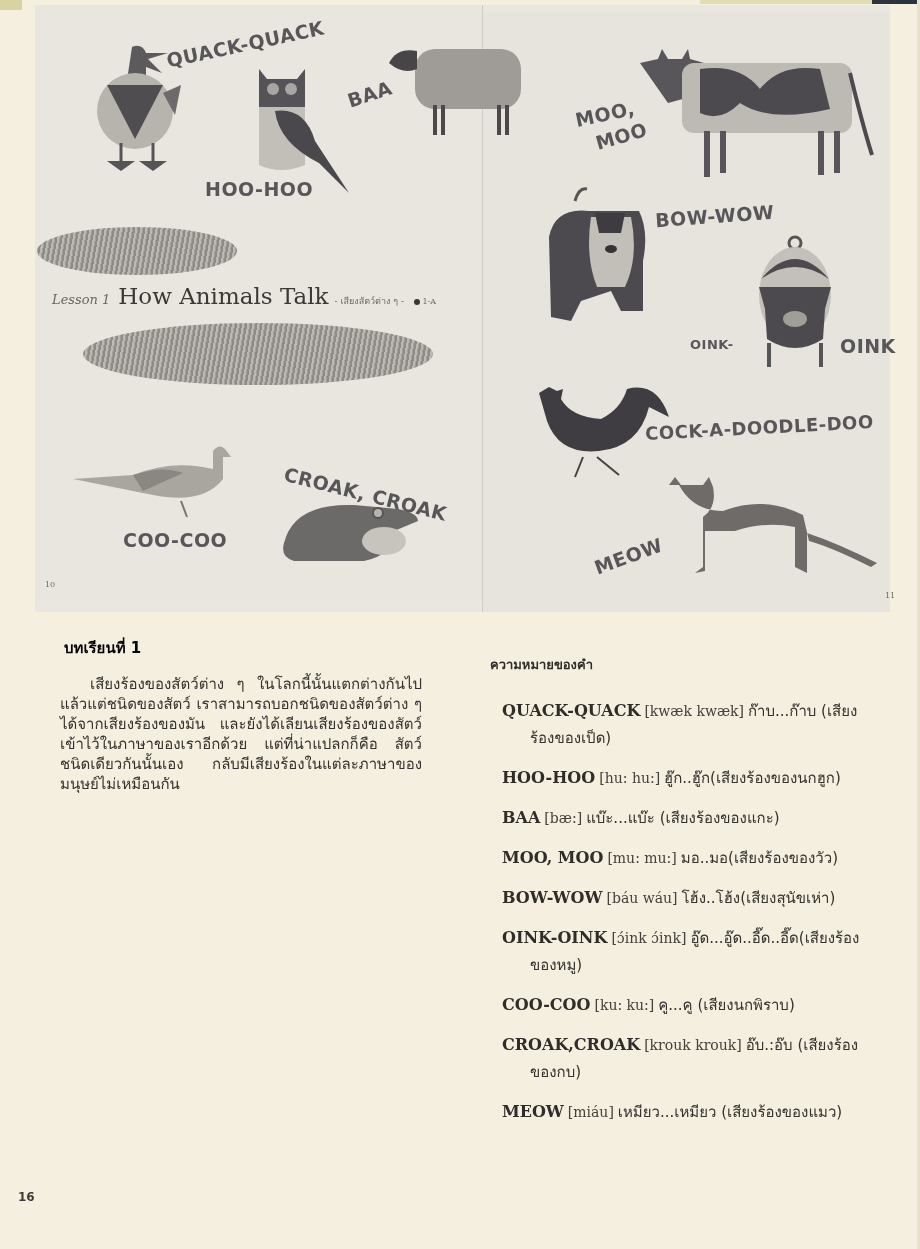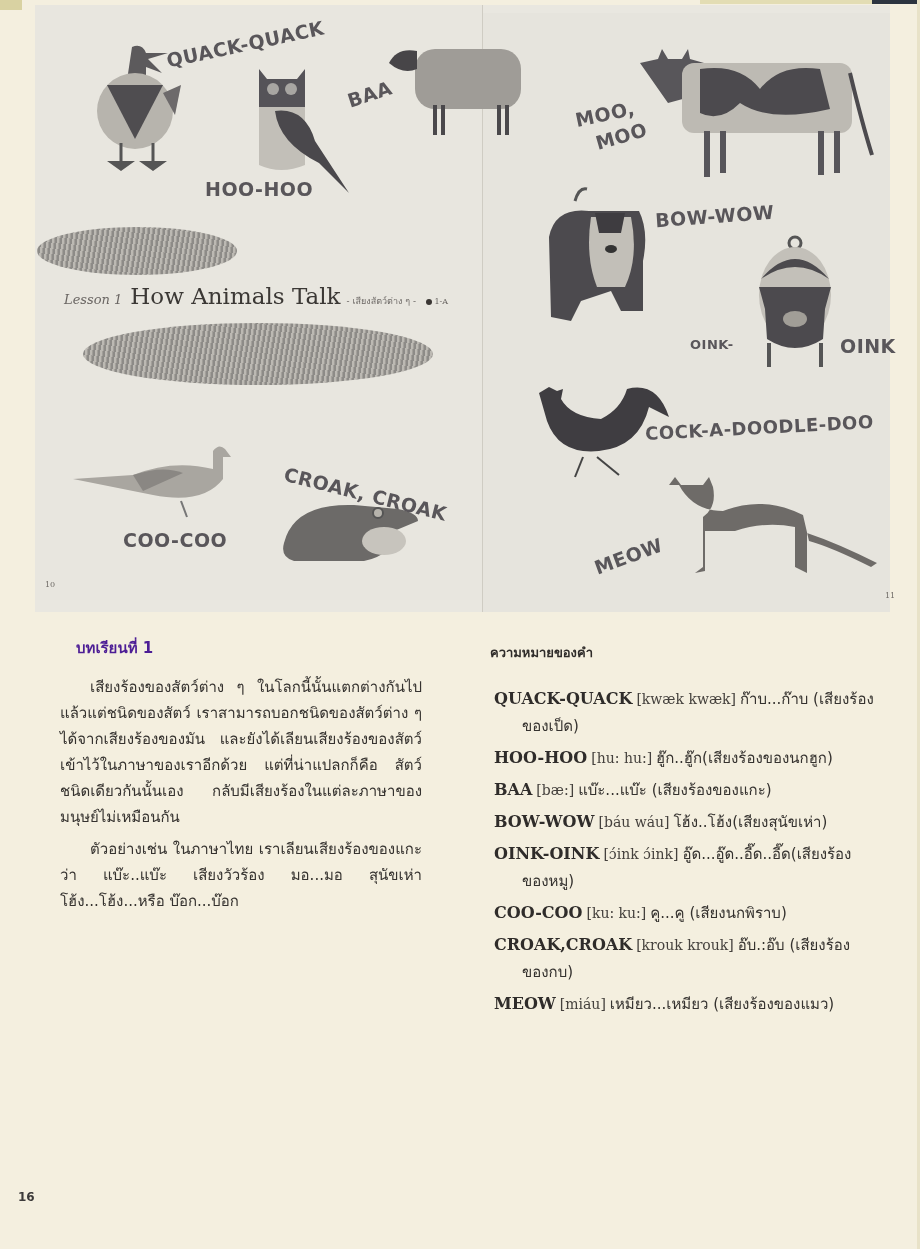--- a/index.html
+++ b/index.html
@@ -27,40 +27,40 @@
     color: #59565a; letter-spacing: 0.5px; white-space: nowrap;
   }
   .animal { position: absolute; }
   .grass {
     position: absolute; border-radius: 50%;
     background: repeating-linear-gradient(100deg, #7d7b78 0 2px, #b4b1ab 2px 4px, #96938e 4px 5px);
     opacity: 0.85;
   }
 
   .lesson-title {
-    position: absolute; left: 64px; top: 283px; white-space: nowrap;
+    position: absolute; left: 52px; top: 283px; white-space: nowrap;
     font-family: "DejaVu Serif", serif; color: #3f3c3a;
   }
   .lesson-title .lesson-label { font-style: italic; font-size: 13px; color: #6a6663; margin-right: 8px; }
   .lesson-title .lesson-name { font-size: 23px; color: #3b3835; }
   .lesson-title .lesson-thai { font-size: 9px; color: #6a6663; margin-left: 6px; }
   .lesson-title .lesson-track { font-size: 8px; color: #6a6663; margin-left: 10px; }
   .lesson-title .dot { display: inline-block; width: 6px; height: 6px; border-radius: 50%; background: #3a3633; vertical-align: middle; }
 
   .folio { position: absolute; font-family: "DejaVu Serif", serif; font-size: 8px; color: #6f6b66; text-align: right; }
 
   .left-col { position: absolute; left: 60px; top: 636px; width: 362px; }
-  .section-heading { font-size: 15px; font-weight: bold; color: #4c1d95; margin: 0 0 14px 16px; }
+  .section-heading { font-size: 15px; font-weight: bold; color: #000000; margin: 0 0 14px 4px; }
   .para {
-    font-size: 15px; line-height: 26px; color: #35322f; margin: 0 0 6px 0;
+    font-size: 15px; line-height: 20px; color: #35322f; margin: 0 0 6px 0;
     text-indent: 30px; text-align: justify;
   }
   .right-col { position: absolute; left: 490px; top: 642px; width: 390px; }
-  .vocab-heading { font-size: 13px; font-weight: bold; color: #2f2c2a; margin: 0 0 22px 0; }
-  .vocab-item { font-size: 15px; line-height: 27px; color: #35322f; padding-left: 28px; text-indent: -28px; margin: 4px; }
+  .vocab-heading { font-size: 13px; font-weight: bold; color: #2f2c2a; margin: 12px 0 22px 0; }
+  .vocab-item { font-size: 15px; line-height: 27px; color: #35322f; padding-left: 28px; text-indent: -28px; margin: 12px; }
   .vocab-item .word { font-family: "DejaVu Serif", serif; font-weight: bold; color: #2f2c2a; font-size: 16px; }
   .vocab-item .ipa { font-family: "DejaVu Serif", serif; font-size: 14px; color: #45413d; margin: 0 4px; }
 
   .page-number {
     position: absolute; left: 18px; top: 1190px; font-size: 12px; font-weight: bold; color: #3c3a3a;
   }
 </style>
 </head>
 <body>
 
@@ -171,28 +171,28 @@
   <div class="folio" style="left:850px;top:586px">11</div>
 </div>
 
 <div class="lesson-title">
   <span class="lesson-label">Lesson 1</span><span class="lesson-name">How Animals Talk</span><span class="lesson-thai">- เสียงสัตว์ต่าง ๆ -</span><span class="lesson-track"><span class="dot"></span> <span>1-A</span></span>
 </div>
 
 <div class="left-col">
   <h2 class="section-heading">บทเรียนที่ 1</h2>
   <p class="para">เสียงร้องของสัตว์ต่าง ๆ ในโลกนี้นั้นแตกต่างกันไปแล้วแต่ชนิดของสัตว์   เราสามารถบอกชนิดของสัตว์ต่าง ๆ  ได้จากเสียงร้องของมัน  และยังได้เลียนเสียงร้องของสัตว์เข้าไว้ในภาษาของเราอีกด้วย  แต่ที่น่าแปลกก็คือ  สัตว์ชนิดเดียวกันนั้นเอง  กลับมีเสียงร้องในแต่ละภาษาของมนุษย์ไม่เหมือนกัน</p>
-  <p class="para">ตัวอย่างเช่น ในภาษาไทย เราเลียนเสียงร้องของแกะว่า  แบ๊ะ..แบ๊ะ  เสียงวัวร้อง  มอ...มอ  สุนัขเห่าโฮ้ง...โฮ้ง...หรือ บ๊อก...บ๊อก</p>
 </div>
 
 <div class="right-col">
   <h3 class="vocab-heading">ความหมายของคำ</h3>
   <p class="vocab-item"><span class="word">QUACK-QUACK</span><span class="ipa">[kwæk kwæk]</span><span>ก๊าบ...ก๊าบ (เสียงร้องของเป็ด)</span></p>
   <p class="vocab-item"><span class="word">HOO-HOO</span><span class="ipa">[hu: hu:]</span><span>ฮู๊ก..ฮู๊ก(เสียงร้องของนกฮูก)</span></p>
   <p class="vocab-item"><span class="word">BAA</span><span class="ipa">[bæ:]</span><span>แบ๊ะ...แบ๊ะ (เสียงร้องของแกะ)</span></p>
+  <p class="vocab-item"><span class="word">MOO, MOO</span><span class="ipa">[mu: mu:]</span><span>มอ..มอ(เสียงร้องของวัว)</span></p>
   <p class="vocab-item"><span class="word">BOW-WOW</span><span class="ipa">[báu wáu]</span><span>โฮ้ง..โฮ้ง(เสียงสุนัขเห่า)</span></p>
   <p class="vocab-item"><span class="word">OINK-OINK</span><span class="ipa">[ɔ́ink ɔ́ink]</span><span>อู๊ด...อู๊ด..อี๊ด..อี๊ด(เสียงร้องของหมู)</span></p>
   <p class="vocab-item"><span class="word">COO-COO</span><span class="ipa">[ku: ku:]</span><span>คู...คู (เสียงนกพิราบ)</span></p>
   <p class="vocab-item"><span class="word">CROAK,CROAK</span><span class="ipa">[krouk krouk]</span><span>อ๊บ.:อ๊บ (เสียงร้องของกบ)</span></p>
   <p class="vocab-item"><span class="word">MEOW</span><span class="ipa">[miáu]</span><span>เหมียว...เหมียว (เสียงร้องของแมว)</span></p>
 </div>
 
 <div class="page-number">16</div>
 
 </body></html>

